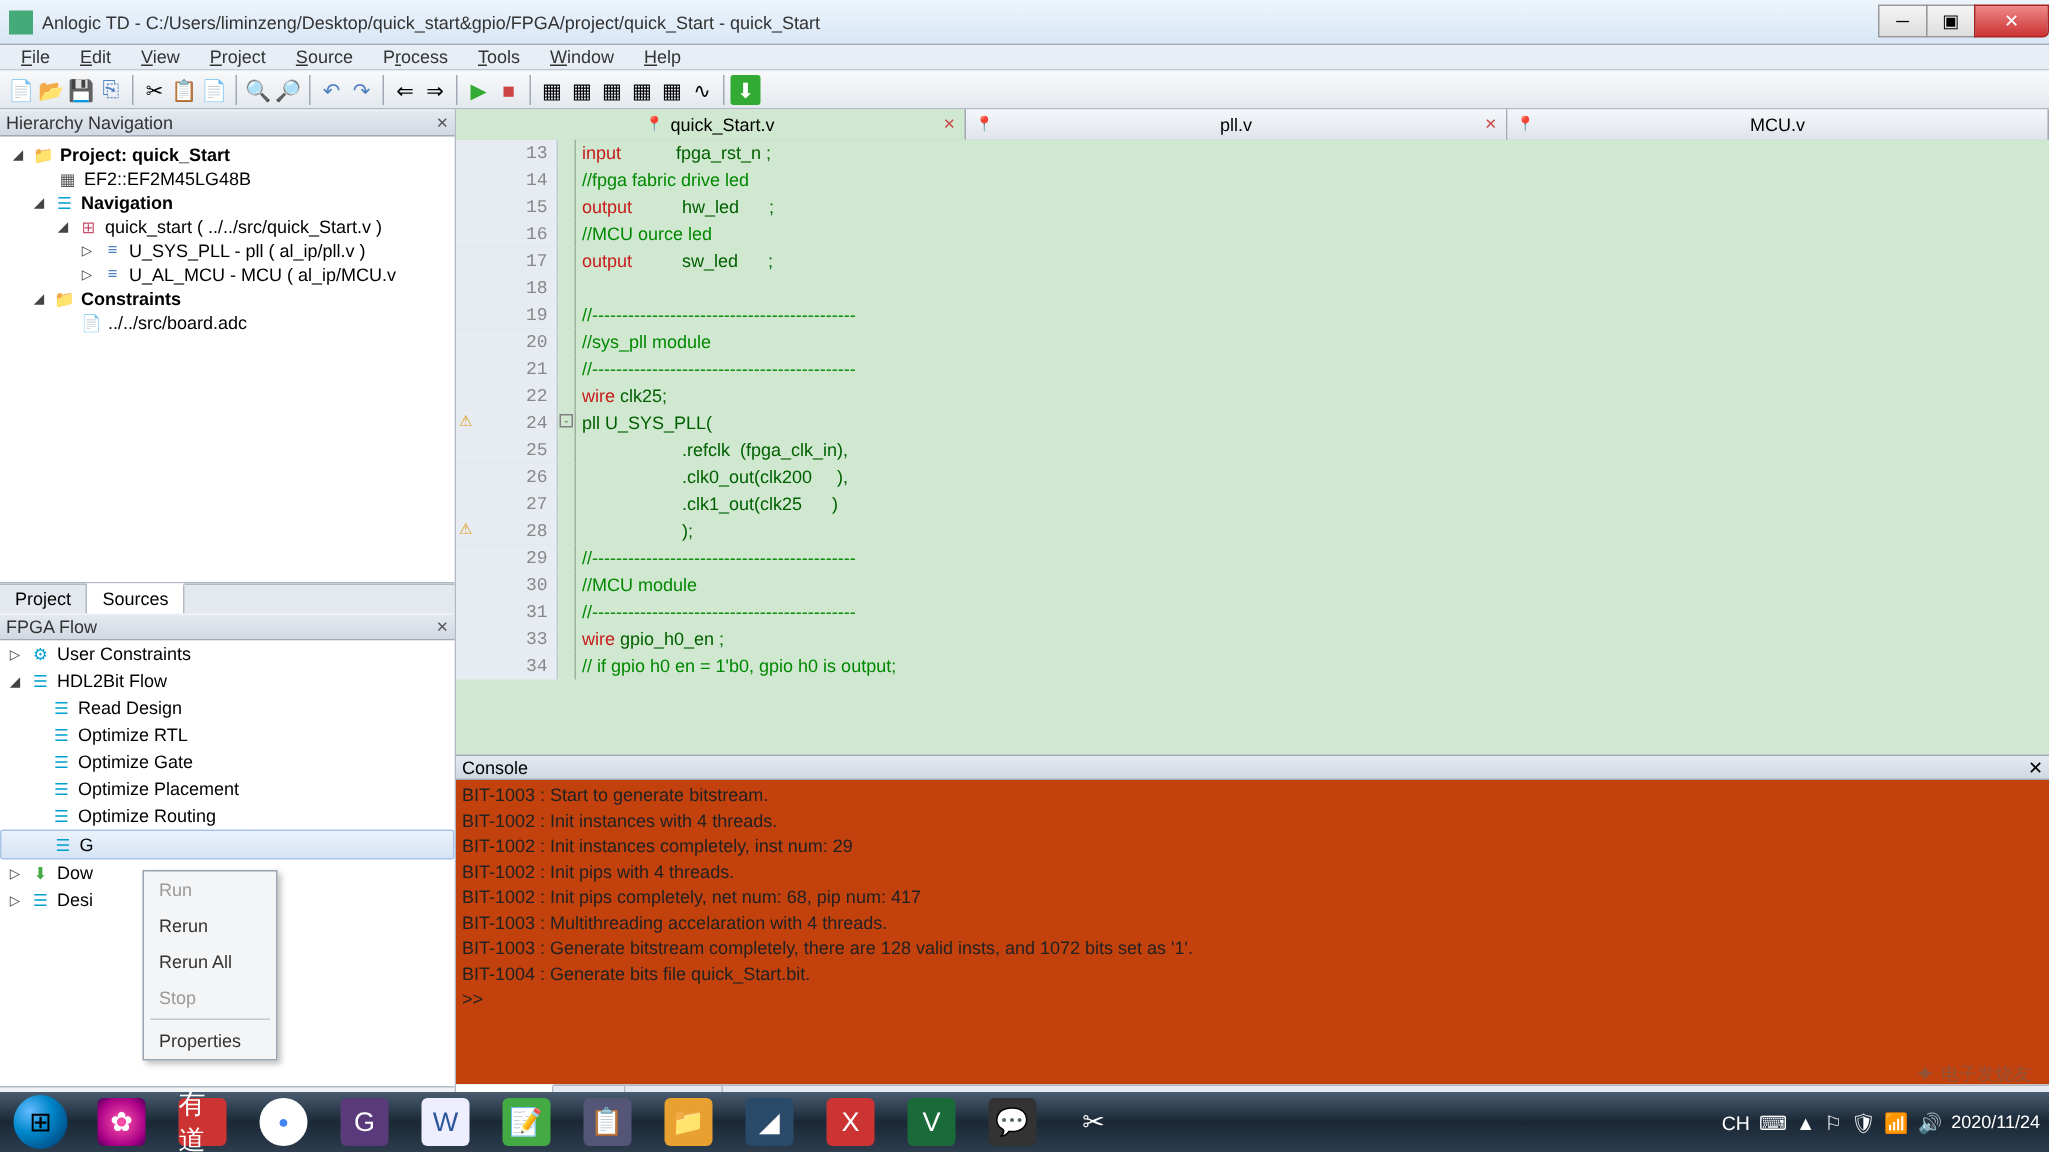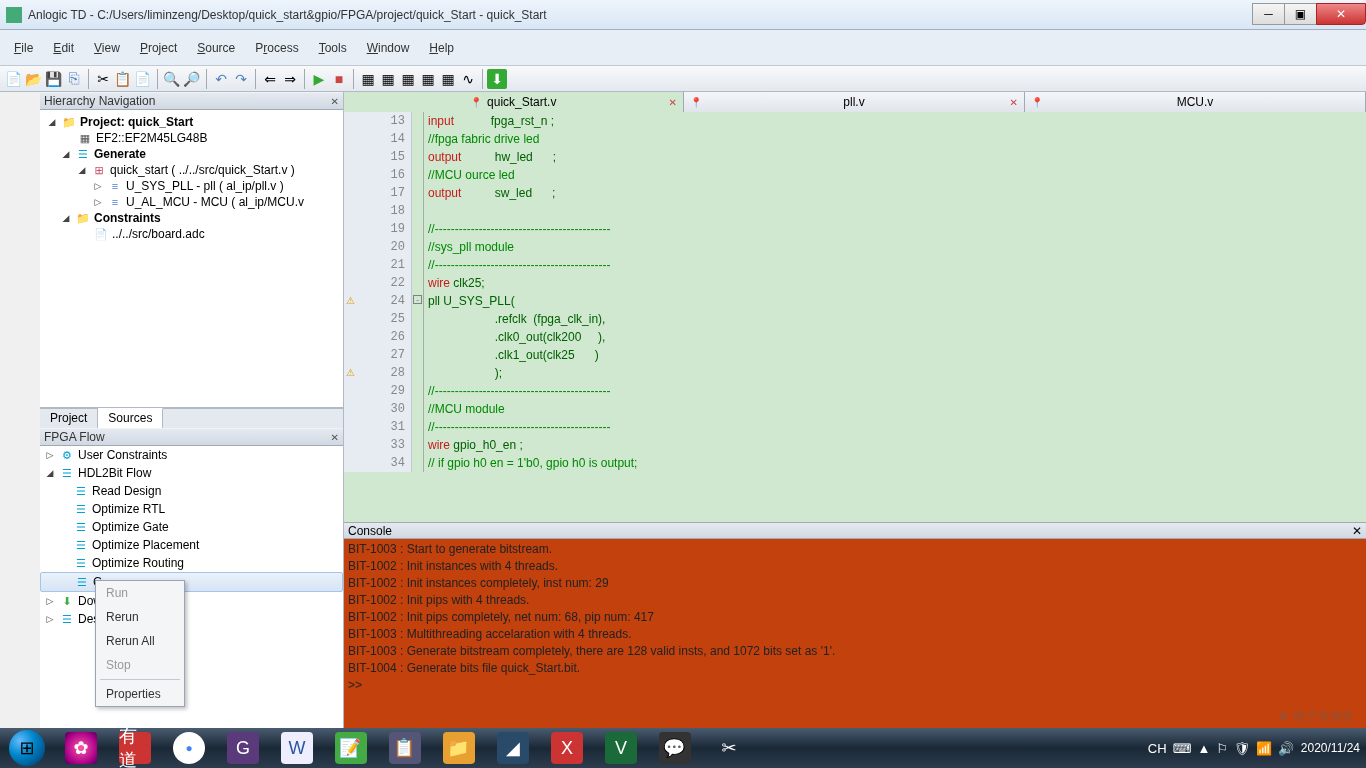--- a/index.html
+++ b/index.html
@@ -7,32 +7,32 @@
 
 
 .titlebar { height: 30px; background: linear-gradient(#eef5fc, #d8e6f5); display: flex; align-items: center; border-bottom: 1px solid #a0b0c0; }
 .titlebar-icon { width: 16px; height: 16px; margin: 0 6px; background: #4a7; }
 .titlebar-text { flex: 1; color: #333; font-size: 12px; }
 .win-buttons { display: flex; height: 23px; }
 .win-btn { width: 33px; height: 22px; display: flex; align-items: center; justify-content: center; border: 1px solid #999; margin-left: -1px; background: linear-gradient(#f5f5f5, #ddd); font-size: 12px; cursor: pointer; }
 .win-btn.close { width: 50px; background: linear-gradient(#e88, #c33); color: #fff; border-color: #a22; border-radius: 0 0 4px 0; }
 
 
-.menubar { height: 36px; background: #e8eef6; display: flex; align-items: center; padding: 4px 4px; border-bottom: 1px solid #c0c9d4; }
+.menubar { height: 17px; background: #e8eef6; display: flex; align-items: center; padding: 4px 4px; border-bottom: 1px solid #c0c9d4; }
 .menu-item { padding: 2px 10px; color: #333; cursor: pointer; }
 .menu-item .ul { text-decoration: underline; }
 
 
 .toolbar { height: 26px; background: linear-gradient(#f8f9fa, #e4e9ef); border-bottom: 1px solid #b0b9c4; display: flex; align-items: center; padding: 0 4px; }
 .tb-sep { width: 1px; height: 20px; background: #a0a9b4; margin: 0 4px; }
 .tb-btn { width: 20px; height: 20px; display: flex; align-items: center; justify-content: center; cursor: pointer; border-radius: 2px; font-size: 14px; }
 .tb-green { color: #3a3; }
 
 
-.main-area { display: flex; height: 670px; padding-left: 40px; }
+.main-area { display: flex; height: 670px; }
 .left-col { width: 304px; display: flex; flex-direction: column; border-right: 1px solid #b0b9c4; }
 
 
 .panel-header { height: 18px; background: linear-gradient(#e5eaf0, #d0d8e2); border-bottom: 1px solid #a0a9b4; border-top: 1px solid #f0f4f9; display: flex; align-items: center; padding: 0 4px; color: #333; position: relative; }
 .panel-header .close-x { position: absolute; right: 4px; cursor: pointer; font-size: 10px; color: #555; }
 
 
 .hier-panel { flex: 1; background: #fff; overflow: auto; border-bottom: 1px solid #b0b9c4; min-height: 290px; }
 .tree { padding: 4px; }
 .tree-row { display: flex; align-items: center; padding: 1px 0; white-space: nowrap; cursor: pointer; }
@@ -180,21 +180,21 @@
             <span class="tree-icon ic-folder">📁</span>
           <span class="bold">Project: quick_Start</span>
         </div>
         <div class="tree-row" style="padding-left:30px">
           <span class="tree-icon ic-chip">▦</span>
             <span>EF2::EF2M45LG48B</span>
         </div>
         <div class="tree-row" style="padding-left:16px">
           <span class="tree-toggle">◢</span>
             <span class="tree-icon ic-hier">☰</span>
-          <span class="bold">Generate</span>
+          <span class="bold">Navigation</span>
         </div>
         <div class="tree-row" style="padding-left:32px">
           <span class="tree-toggle">◢</span>
             <span class="tree-icon ic-mod">⊞</span>
           <span>quick_start ( ../../src/quick_Start.v )</span>
         </div>
         <div class="tree-row" style="padding-left:48px">
           <span class="tree-toggle">▷</span>
             <span class="tree-icon ic-v">≡</span>
           <span>U_SYS_PLL - pll ( al_ip/pll.v )</span>

